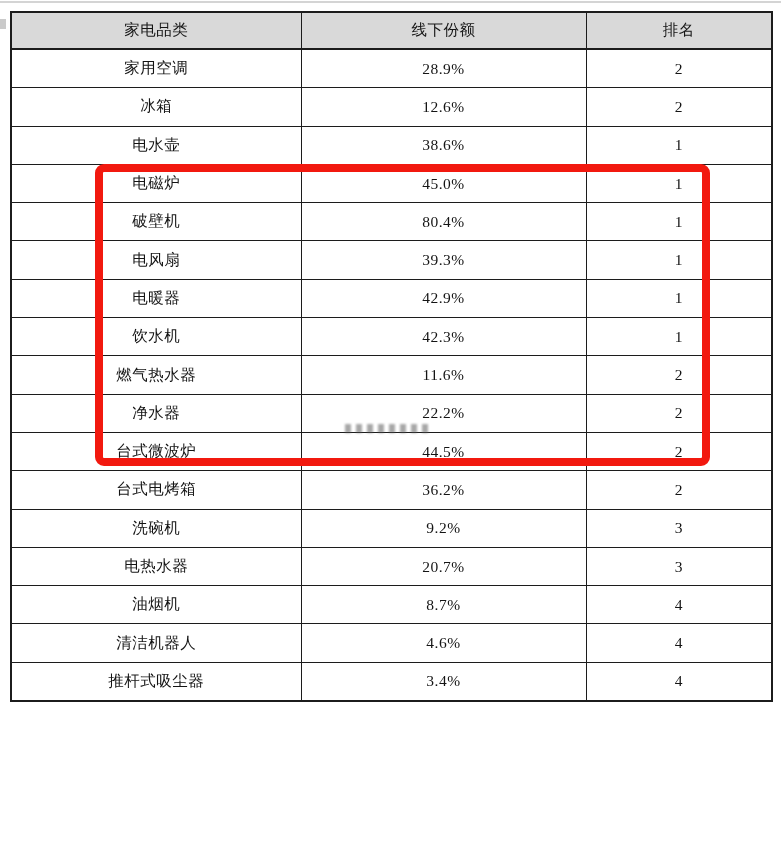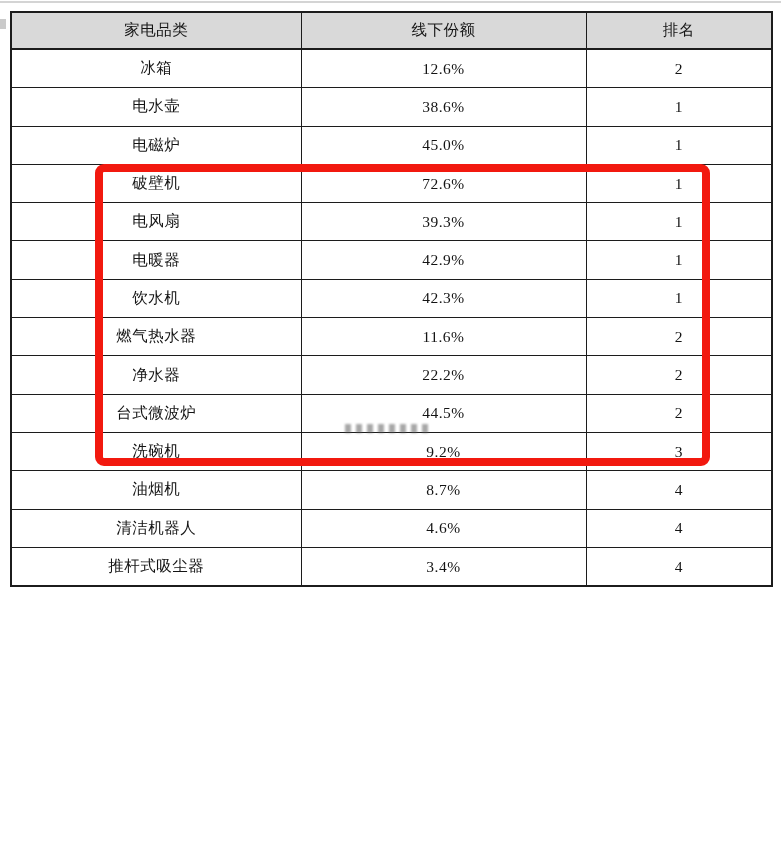--- a/index.html
+++ b/index.html
@@ -115,37 +115,42 @@
     </colgroup>
     <thead>
       <tr>
         <th>家电品类</th>
         <th>线下份额</th>
         <th>排名</th>
       </tr>
     </thead>
     <tbody>
         <tr>
+          <td>家用空调</td>
+          <td>28.9%</td>
+          <td>2</td>
+        </tr>
+        <tr>
           <td>冰箱</td>
           <td>12.6%</td>
           <td>2</td>
         </tr>
         <tr>
           <td>电水壶</td>
           <td>38.6%</td>
           <td>1</td>
         </tr>
         <tr>
           <td>电磁炉</td>
           <td>45.0%</td>
           <td>1</td>
         </tr>
         <tr>
           <td>破壁机</td>
-          <td>72.6%</td>
+          <td>80.4%</td>
           <td>1</td>
         </tr>
         <tr>
           <td>电风扇</td>
           <td>39.3%</td>
           <td>1</td>
         </tr>
         <tr>
           <td>电暖器</td>
           <td>42.9%</td>
@@ -162,28 +167,38 @@
           <td>2</td>
         </tr>
         <tr>
           <td>净水器</td>
           <td>22.2%</td>
           <td>2</td>
         </tr>
         <tr>
           <td>台式微波炉</td>
           <td>44.5%</td>
+          <td>2</td>
+        </tr>
+        <tr>
+          <td>台式电烤箱</td>
+          <td>36.2%</td>
           <td>2</td>
         </tr>
         <tr>
           <td>洗碗机</td>
           <td>9.2%</td>
           <td>3</td>
         </tr>
         <tr>
+          <td>电热水器</td>
+          <td>20.7%</td>
+          <td>3</td>
+        </tr>
+        <tr>
           <td>油烟机</td>
           <td>8.7%</td>
           <td>4</td>
         </tr>
         <tr>
           <td>清洁机器人</td>
           <td>4.6%</td>
           <td>4</td>
         </tr>
         <tr>

